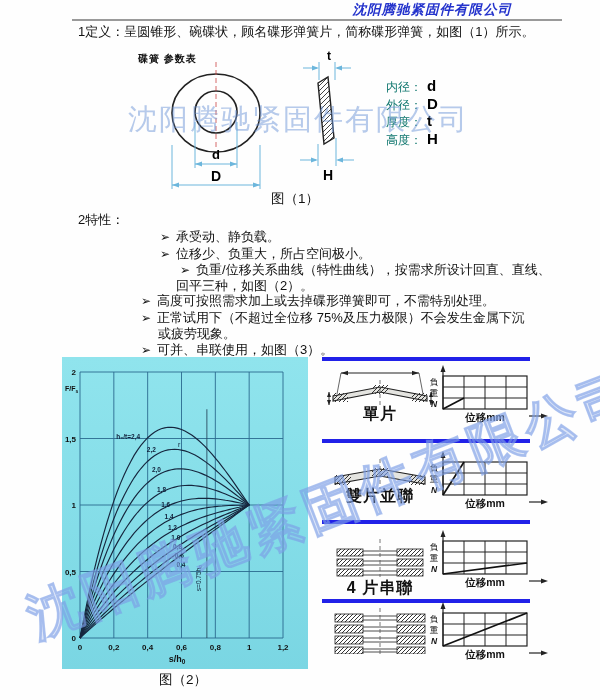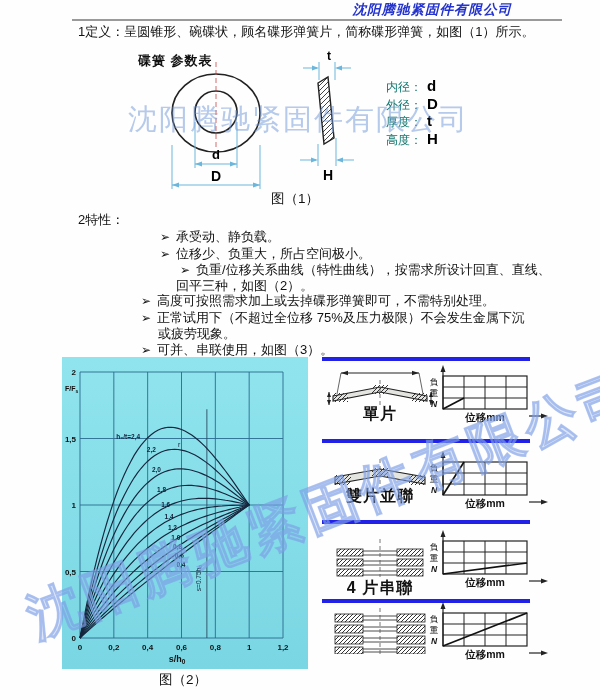--- a/index.html
+++ b/index.html
@@ -2,21 +2,21 @@
 <html><head>
 <meta charset="utf-8">
 <style>
   html,body{margin:0;padding:0;background:#fff;}
   #page{position:relative;width:600px;height:700px;background:#fefefe;overflow:hidden;
         font-family:"Liberation Sans","DejaVu Sans",sans-serif;color:#111;}
   .abs{position:absolute;}
   .hdr-company{font-size:13.5px;font-weight:bold;font-style:italic;letter-spacing:1px;}
   .hdr-line{height:2px;background:#9a9a9a;}
   .body-text{font-size:13px;line-height:16px;white-space:nowrap;}
-  .fig1-title{font-size:13px;font-weight:bold;letter-spacing:1px;}
+  .fig1-title{font-size:10px;font-weight:bold;letter-spacing:1px;}
   .param-row{font-size:12px;line-height:16.5px;white-space:nowrap;}
   .param-label{color:#0f766e;}
   .param-val{font-weight:bold;font-size:15px;color:#000;margin-left:5px;}
   .caption{font-size:13.5px;text-align:center;}
   .bullet-line{font-size:13px;white-space:nowrap;}
   .bullet-glyph{margin-right:6px;font-size:12px;}
   .wm1{font-size:29px;letter-spacing:2px;color:rgba(110,150,215,0.50);white-space:nowrap;z-index:40;pointer-events:none;}
   .wm2{font-size:54px;font-weight:bold;letter-spacing:5px;white-space:nowrap;z-index:41;pointer-events:none;
        color:rgba(145,175,235,0.30);-webkit-text-stroke:1px rgba(120,155,230,0.55);
        transform:rotate(-21deg);transform-origin:0 50%;}

